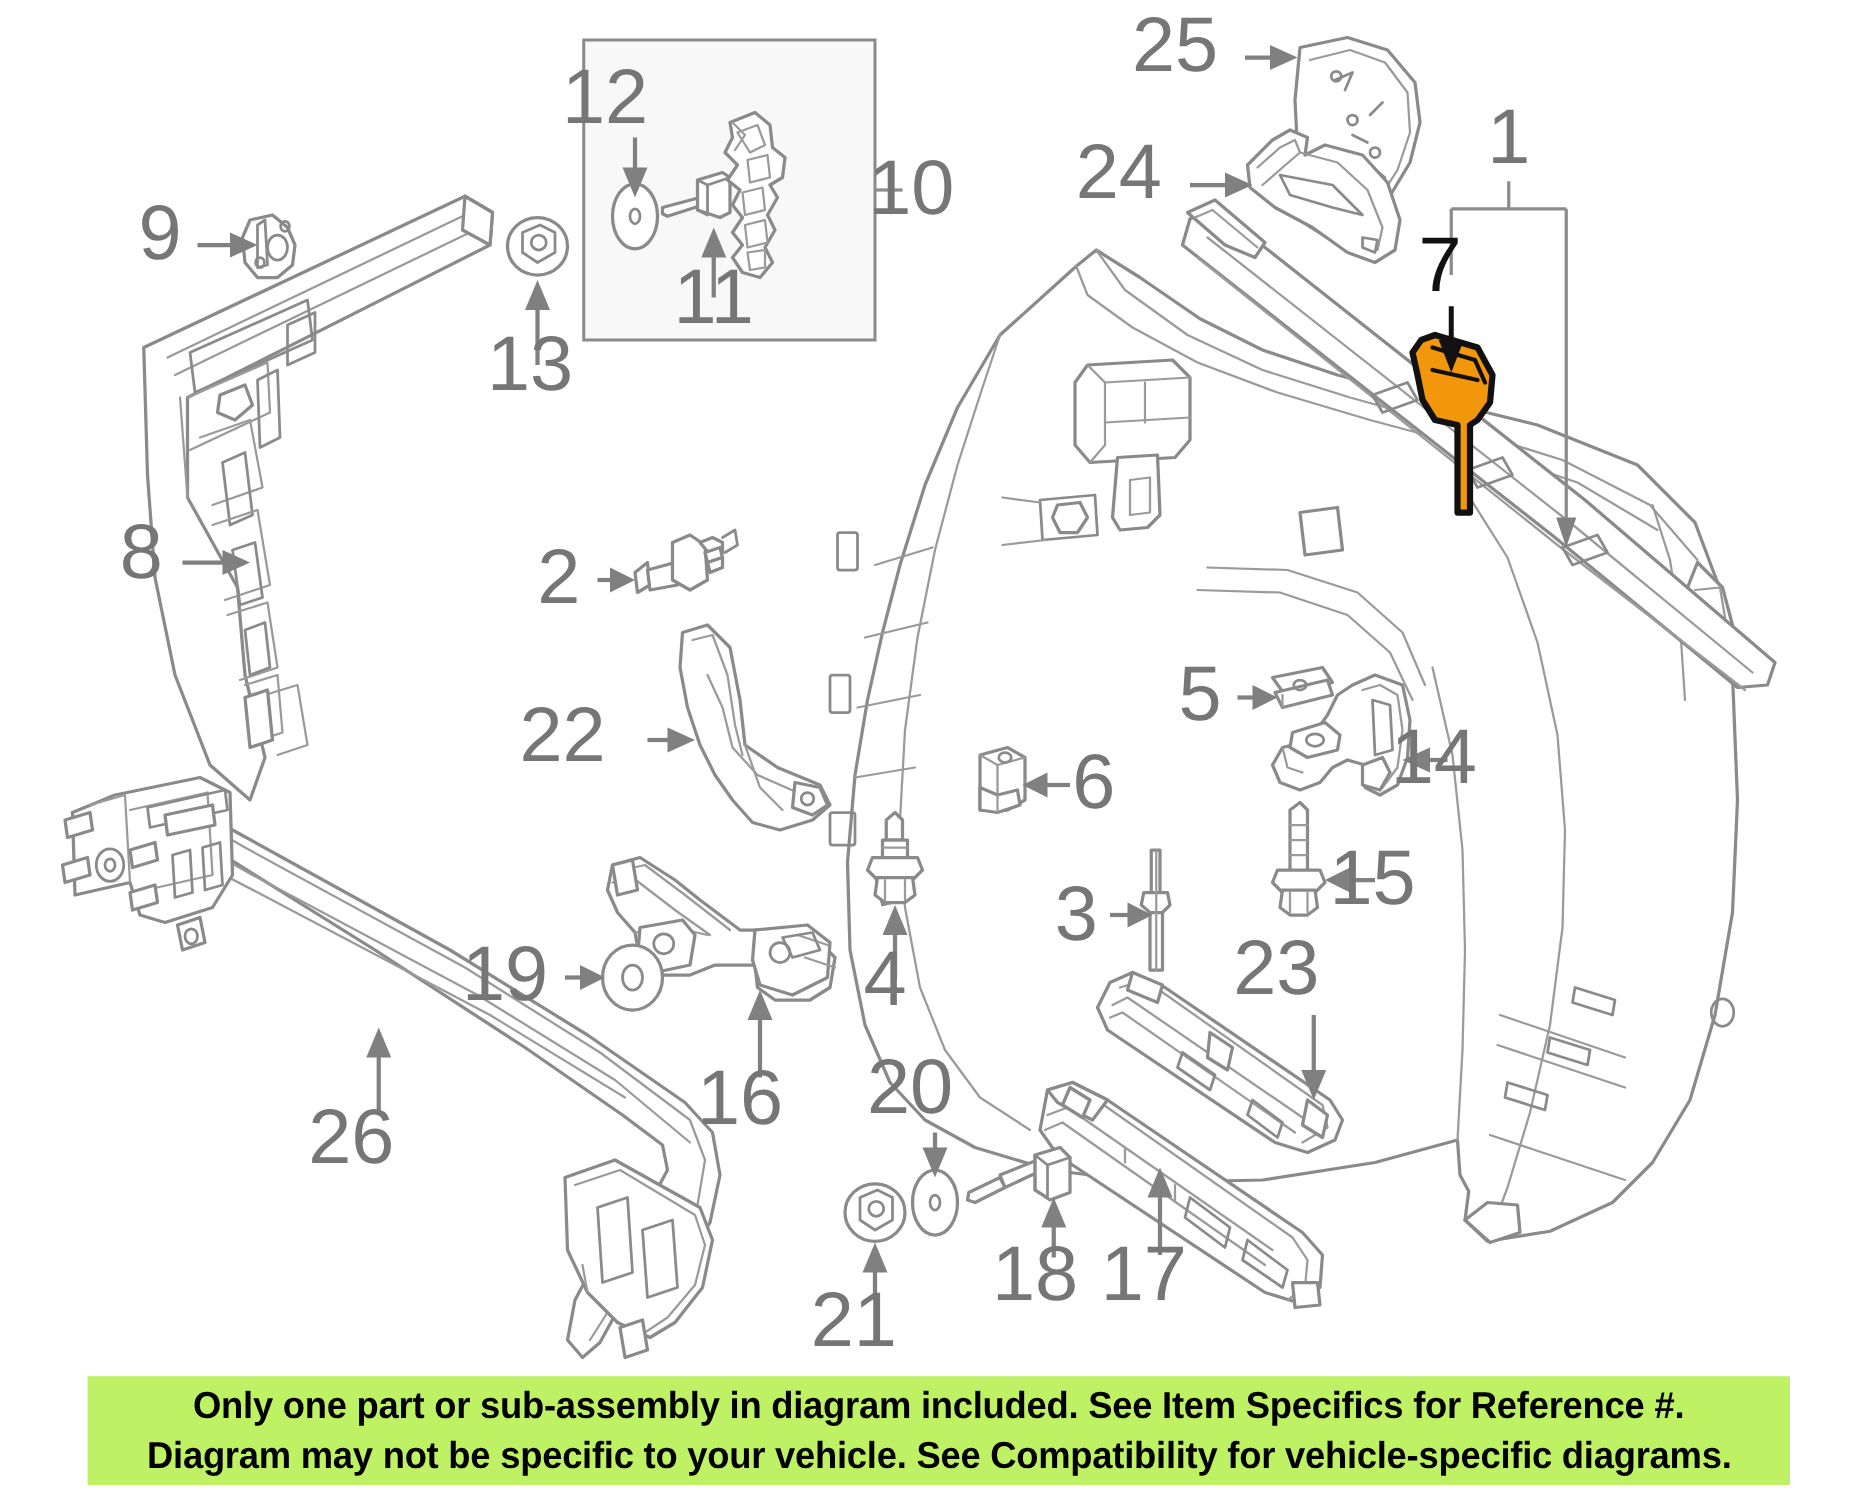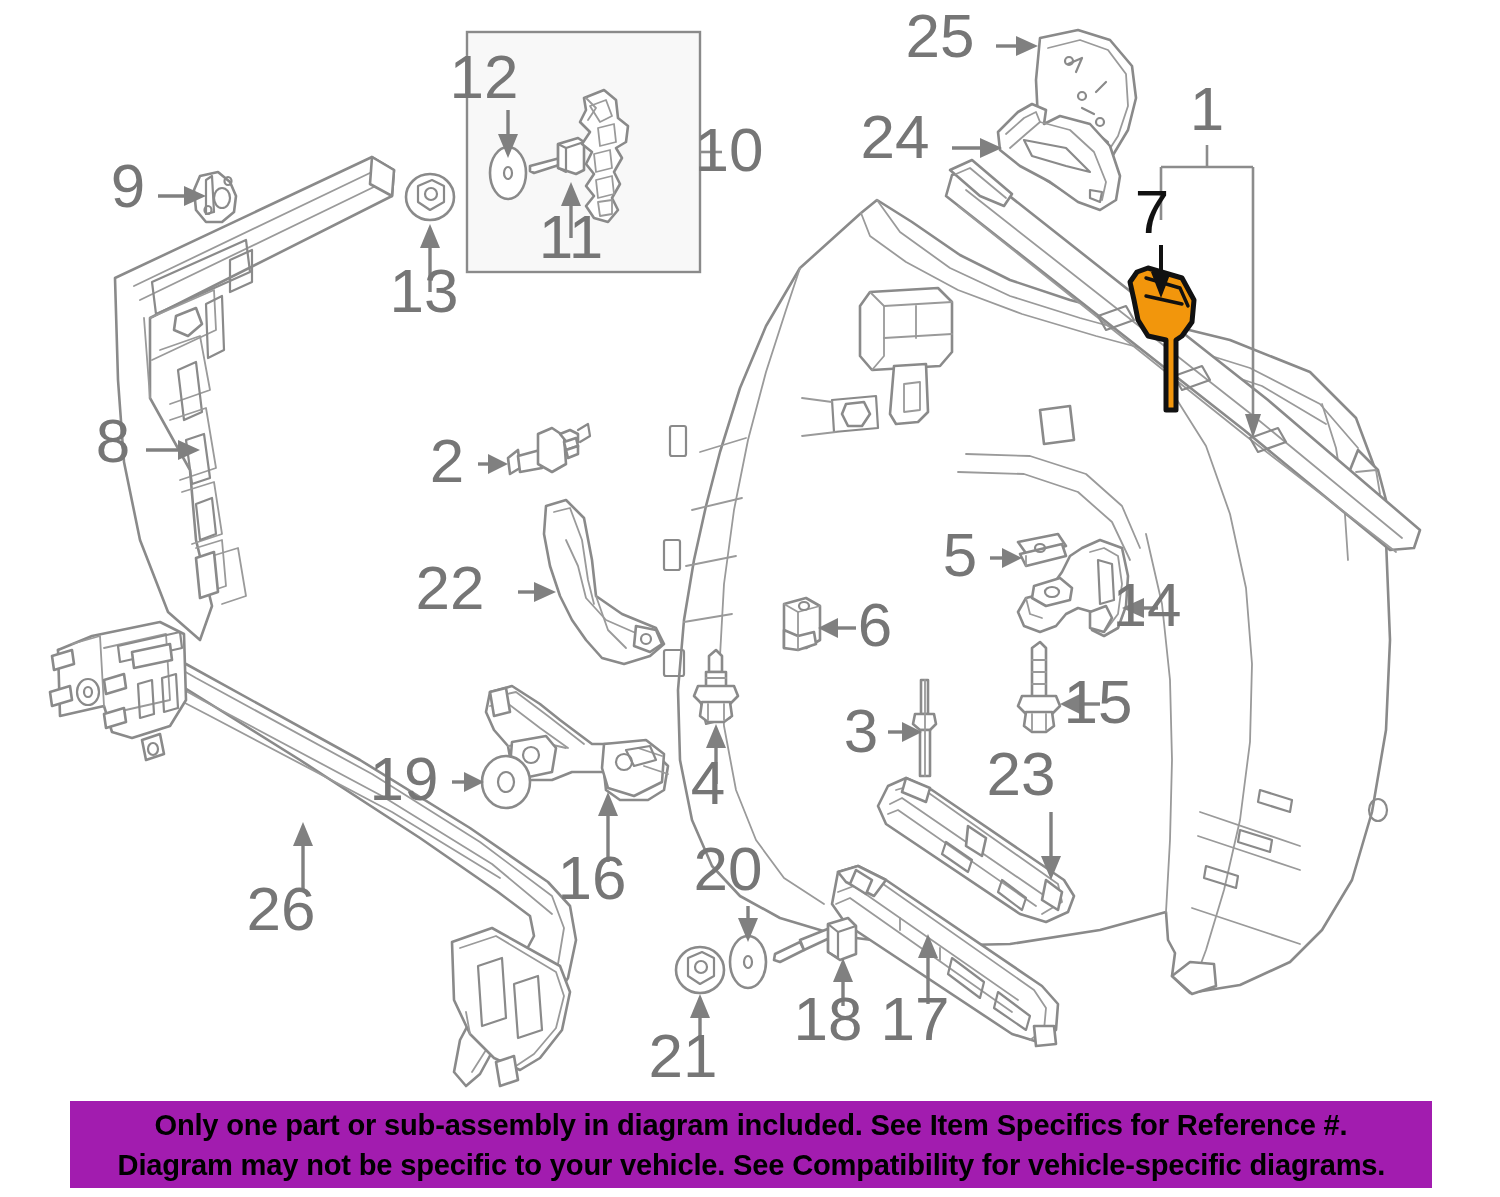--- a/index.html
+++ b/index.html
@@ -503,18 +503,18 @@
         <text x="683" y="1077" text-anchor="middle" class="num">21</text>
         <text x="450" y="609" text-anchor="middle" class="num">22</text>
         <text x="1021" y="795" text-anchor="middle" class="num">23</text>
         <text x="895" y="158" text-anchor="middle" class="num">24</text>
         <text x="940" y="57" text-anchor="middle" class="num">25</text>
         <text x="281" y="930" text-anchor="middle" class="num">26</text>
       </g>
 
   </svg>
 
-  <div id="banner" style="background: #a21caf;">
+  <div id="banner" style="background: #bef264;">
     <div class="bl">Only one part or sub-assembly in diagram included. See Item Specifics for Reference #.</div>
     <div class="bl">Diagram may not be specific to your vehicle. See Compatibility for vehicle-specific diagrams.</div>
   </div>
 
 </div>
 
 </body></html>

